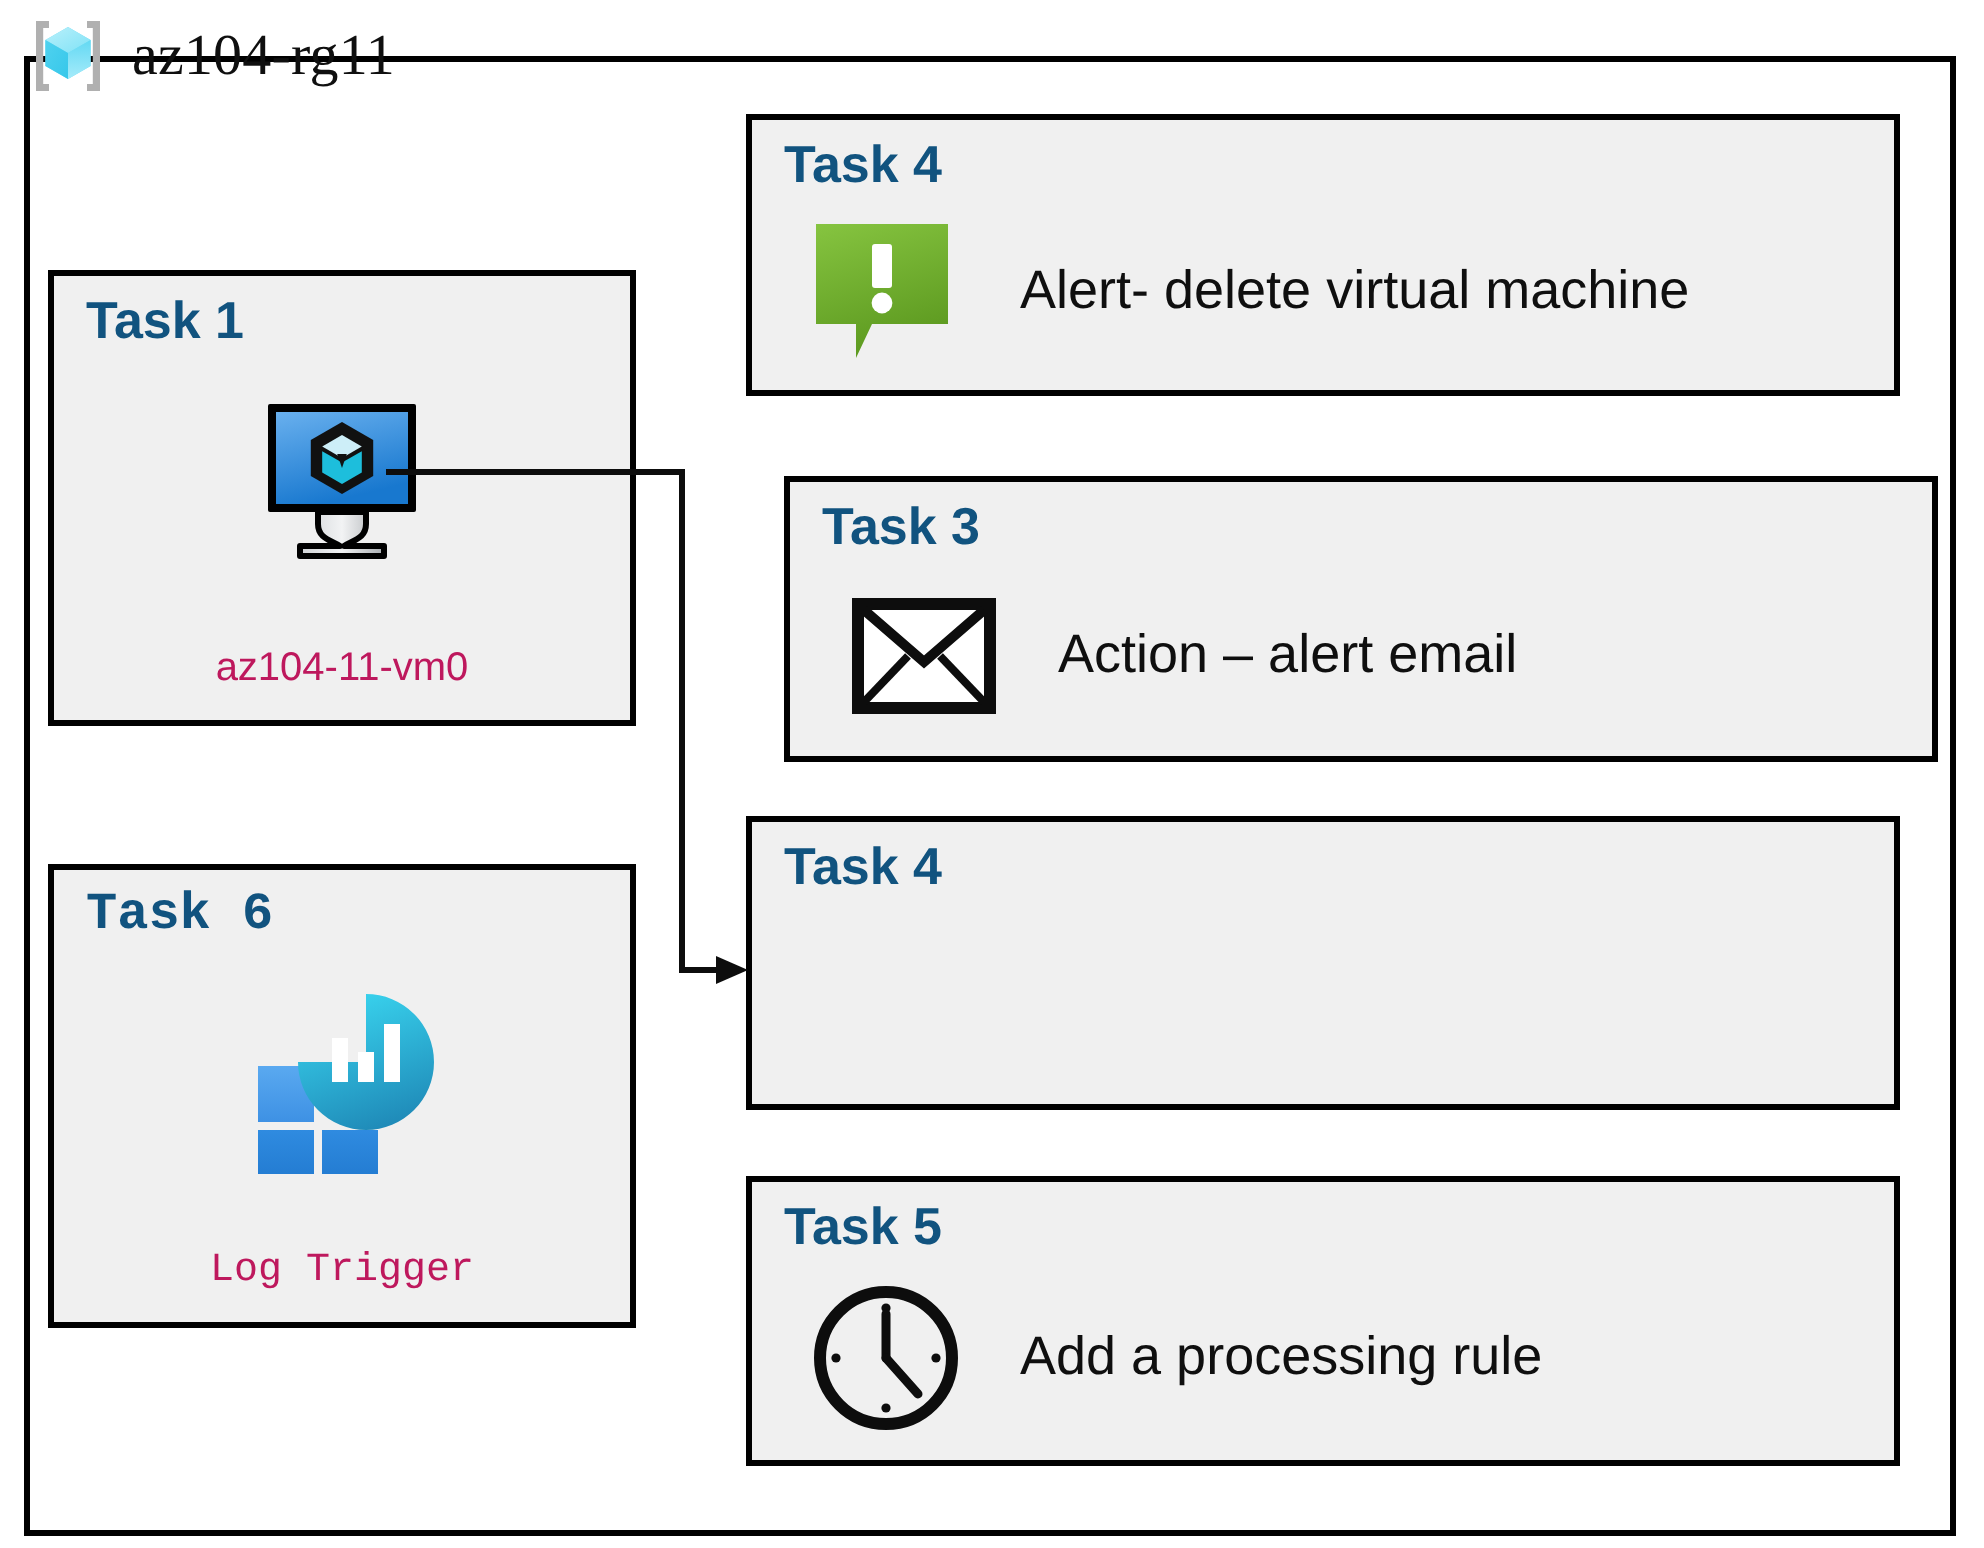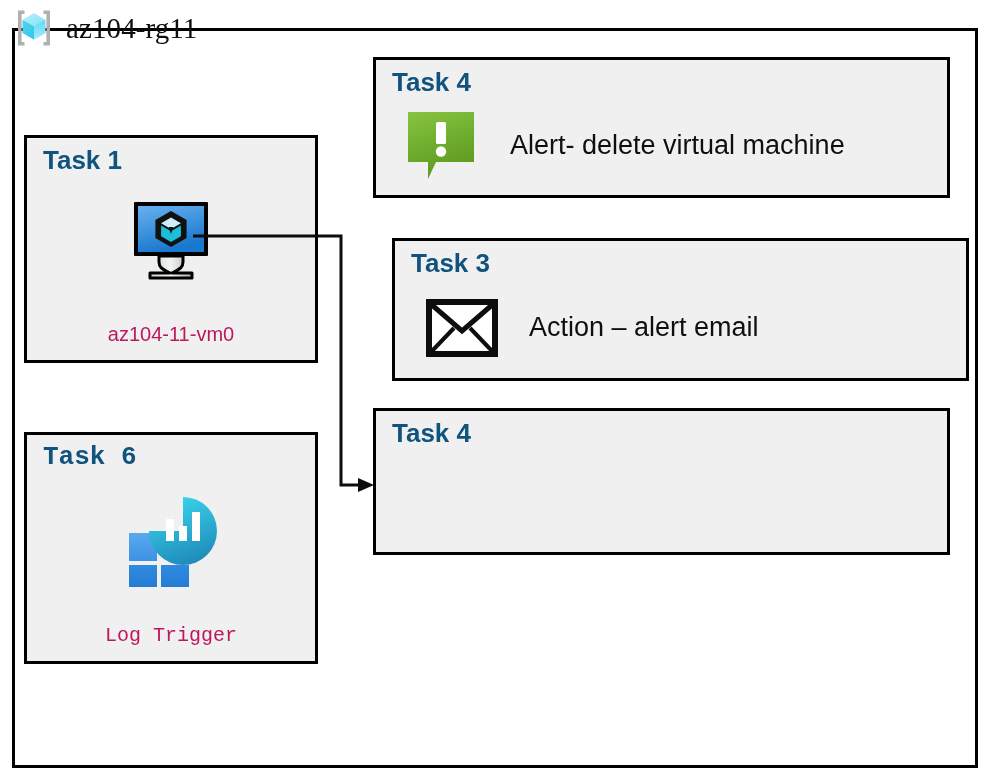--- a/index.html
+++ b/index.html
@@ -256,20 +256,37 @@
         </svg>
       </div>
       <div class="card-label">Action – alert email</div>
     </div>
   </div>
 
   <div class="card card-h" id="task4">
     <div class="card-title">Task 4</div>
   </div>
 
+  <div class="card card-h" id="task5">
+    <div class="card-title">Task 5</div>
+    <div class="row">
+      <div class="icon-wrap">
+        <svg width="76" height="76" viewBox="0 0 76 76" xmlns="http://www.w3.org/2000/svg" aria-hidden="true">
+          <circle cx="38" cy="38" r="33" fill="#f0f0f0" stroke="#0d0d0d" stroke-width="6"></circle>
+          <circle cx="38" cy="13" r="2.3" fill="#0d0d0d"></circle>
+          <circle cx="38" cy="63" r="2.3" fill="#0d0d0d"></circle>
+          <circle cx="13" cy="38" r="2.3" fill="#0d0d0d"></circle>
+          <circle cx="63" cy="38" r="2.3" fill="#0d0d0d"></circle>
+          <line x1="38" y1="38" x2="38" y2="16" stroke="#0d0d0d" stroke-width="4.5" stroke-linecap="round"></line>
+          <line x1="38" y1="38" x2="54" y2="56" stroke="#0d0d0d" stroke-width="4.5" stroke-linecap="round"></line>
+        </svg>
+      </div>
+      <div class="card-label">Add a processing rule</div>
+    </div>
+  </div>
 
   <div class="card card-v" id="task6">
     <div class="card-title">Task 6</div>
     <div class="icon-wrap">
       <svg width="100" height="96" viewBox="0 0 100 96" xmlns="http://www.w3.org/2000/svg" aria-hidden="true">
         <defs>
           <linearGradient id="laTeal" x1="0.25" y1="0" x2="0.6" y2="1">
             <stop offset="0" stop-color="#3ad6f0"></stop>
             <stop offset="1" stop-color="#1f8ab8"></stop>
           </linearGradient>

